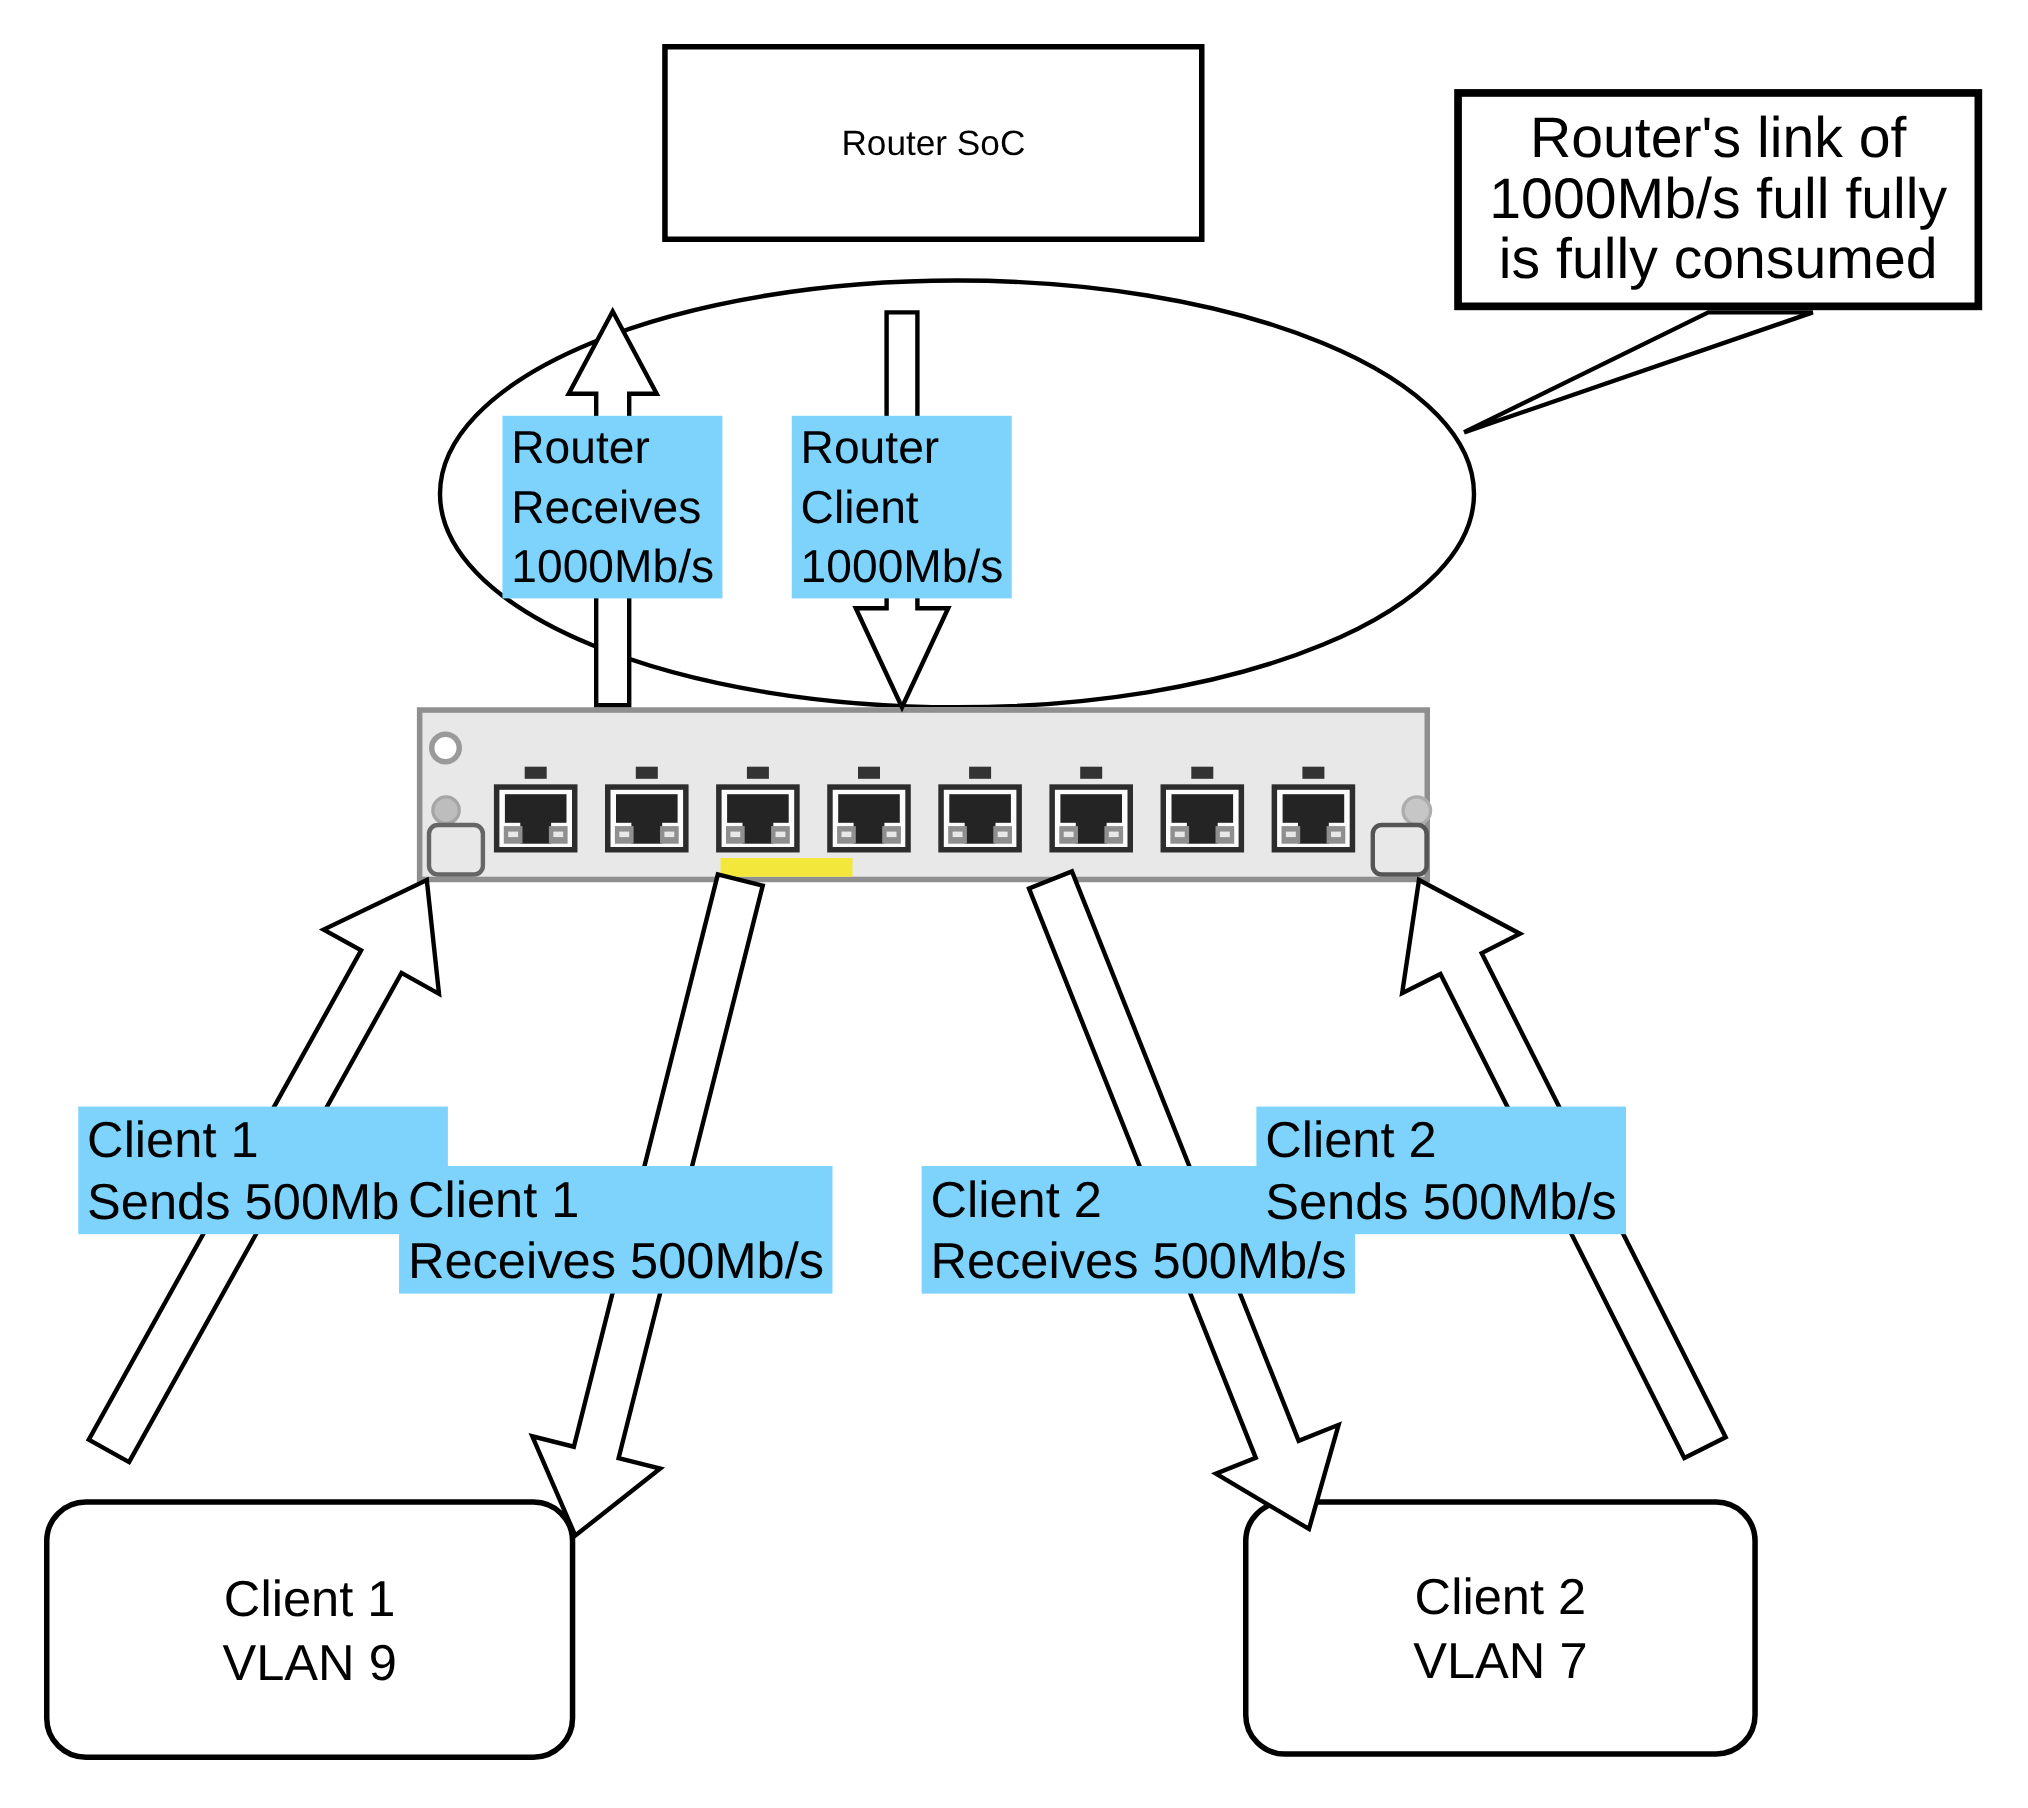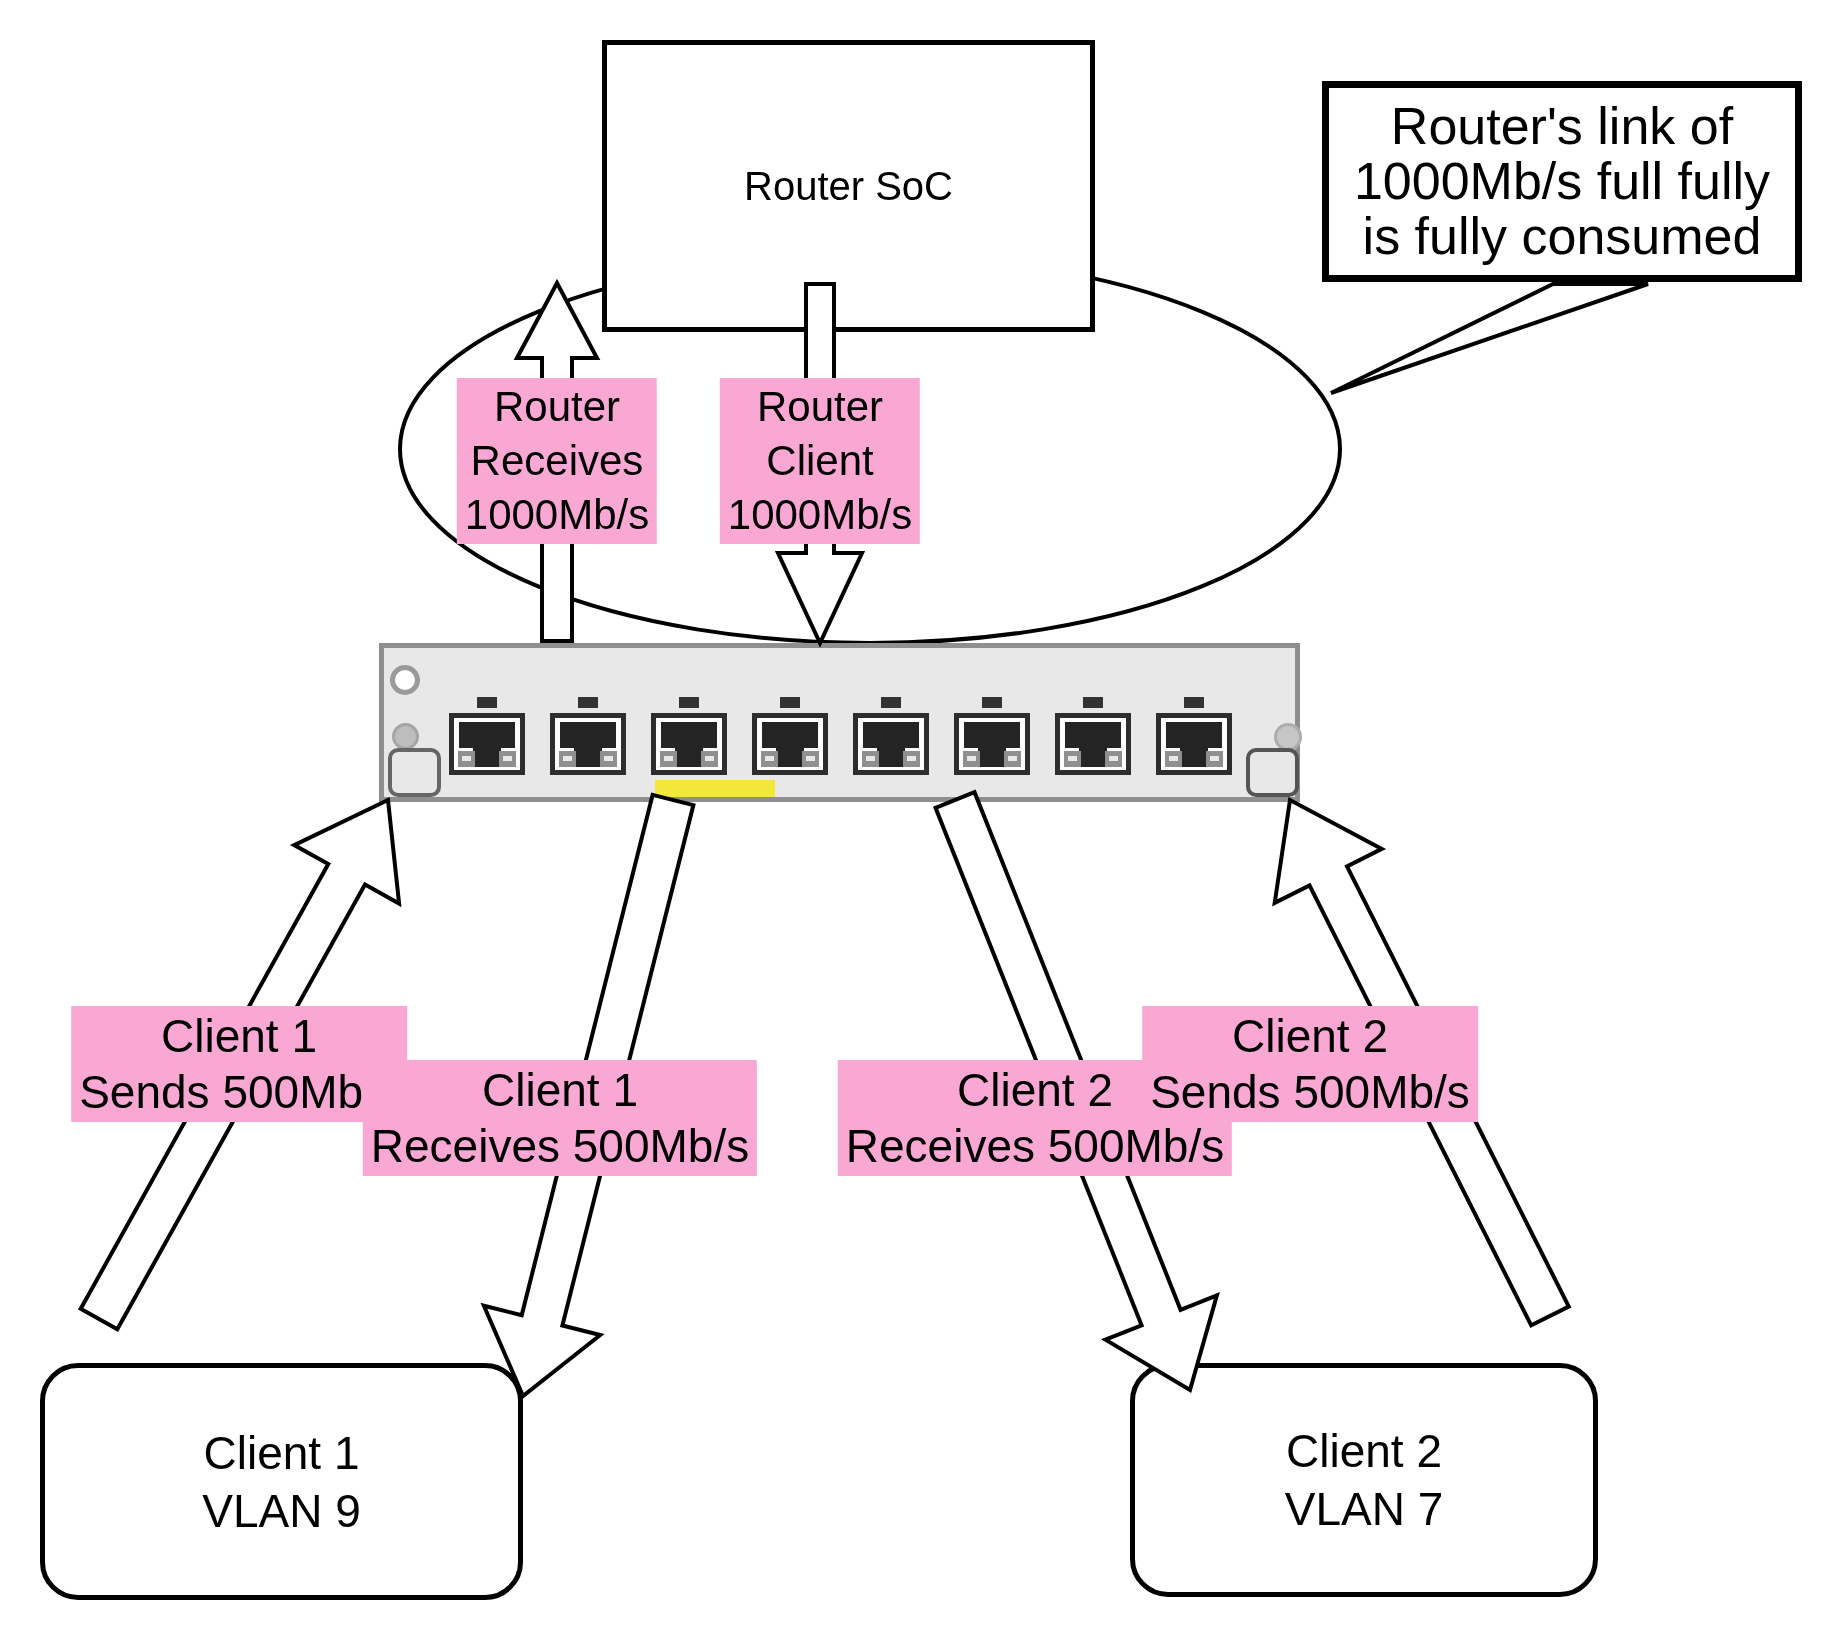--- a/index.html
+++ b/index.html
@@ -3,21 +3,21 @@
 <meta charset="utf-8">
 <style>
   html,body{margin:0;padding:0;background:#fff;}
   .stage{position:relative;width:1844px;height:1644px;background:#ffffff;overflow:hidden;
          font-family:"Liberation Sans", sans-serif;color:#000;}
   .layer{position:absolute;left:0;top:0;width:1844px;height:1644px;pointer-events:none;}
 
   
   .rbox{position:absolute;background:#fff;border:5px solid #000;box-sizing:border-box;
         display:flex;flex-direction:column;align-items:center;justify-content:center;text-align:center;}
-  .router-box{left:602px;top:40px;width:493px;height:292px;font-size:40px;}
+  .router-box{left:602px;top:40px;width:493px;height:180px;font-size:32px;}
   .callout-box{left:1322px;top:81px;width:480px;height:201px;border-width:7px;
                font-size:52px;line-height:55px;}
   .client-box{border-radius:38px;font-size:46px;line-height:58px;}
   .client1-box{left:40px;top:1363px;width:483px;height:237px;}
   .client2-box{left:1130px;top:1363px;width:468px;height:234px;}
 
   
   .panel{position:absolute;left:379px;top:643px;width:921px;height:159px;background:#e8e8e8;
          border:5px solid #8f8f8f;box-sizing:border-box;}
   .hole-circle{position:absolute;left:6px;top:17px;width:30px;height:30px;border-radius:50%;
@@ -35,21 +35,21 @@
   .port-led{width:20px;height:11px;background:#333;margin-bottom:5px;}
   .port{position:relative;width:76px;height:62px;border:5px solid #2d2d2d;background:#fcfcfc;box-sizing:border-box;}
   .jack-top{position:absolute;left:5px;top:4px;width:56px;height:26px;background:#242424;}
   .jack-mid{position:absolute;left:19px;top:28px;width:28px;height:21px;background:#242424;}
   .pled{position:absolute;top:33px;width:17px;height:16px;background:#8f8f8f;}
   .pled-l{left:4px;} .pled-r{left:45px;}
   .pled::after{content:"";position:absolute;left:4px;top:5px;width:9px;height:5px;background:#e8e8e8;}
   .yellow-strip{position:absolute;left:271px;top:132px;width:120px;height:17px;background:#f3e73b;}
 
   
-  .lbl{position:absolute;transform:translate(-50%,-50%);background:#f9a8d4;text-align:center;
+  .lbl{position:absolute;transform:translate(-50%,-50%);background:#7dd3fc;text-align:left;
        padding:2px 8px;white-space:nowrap;}
   .lbl-ellipse{font-size:42px;line-height:54px;}
   .lbl-diag{font-size:46px;line-height:56px;}
   .lbl-recv1000{left:557px;top:461px;}
   .lbl-send1000{left:820px;top:461px;}
   .lbl-c1s{left:239px;top:1064px;}
   .lbl-c1r{left:560px;top:1118px;}
   .lbl-c2r{left:1035px;top:1118px;}
   .lbl-c2s{left:1310px;top:1064px;}
 

